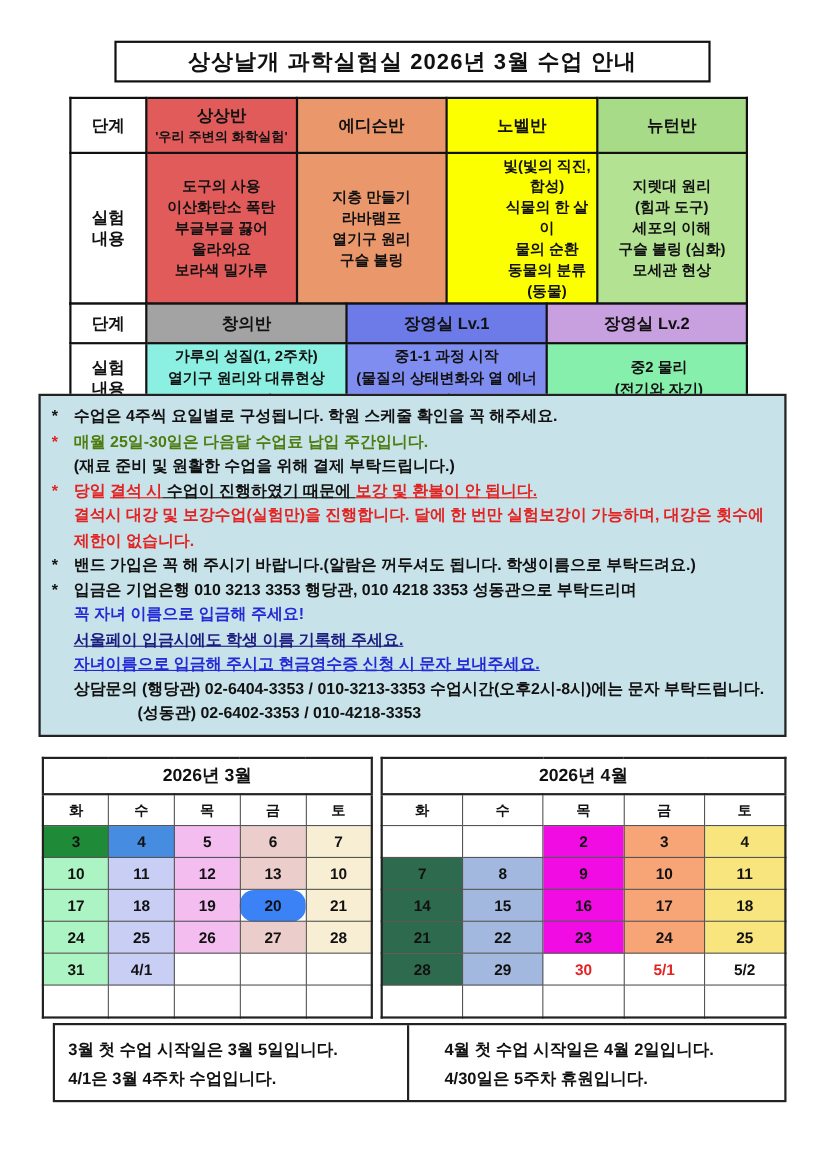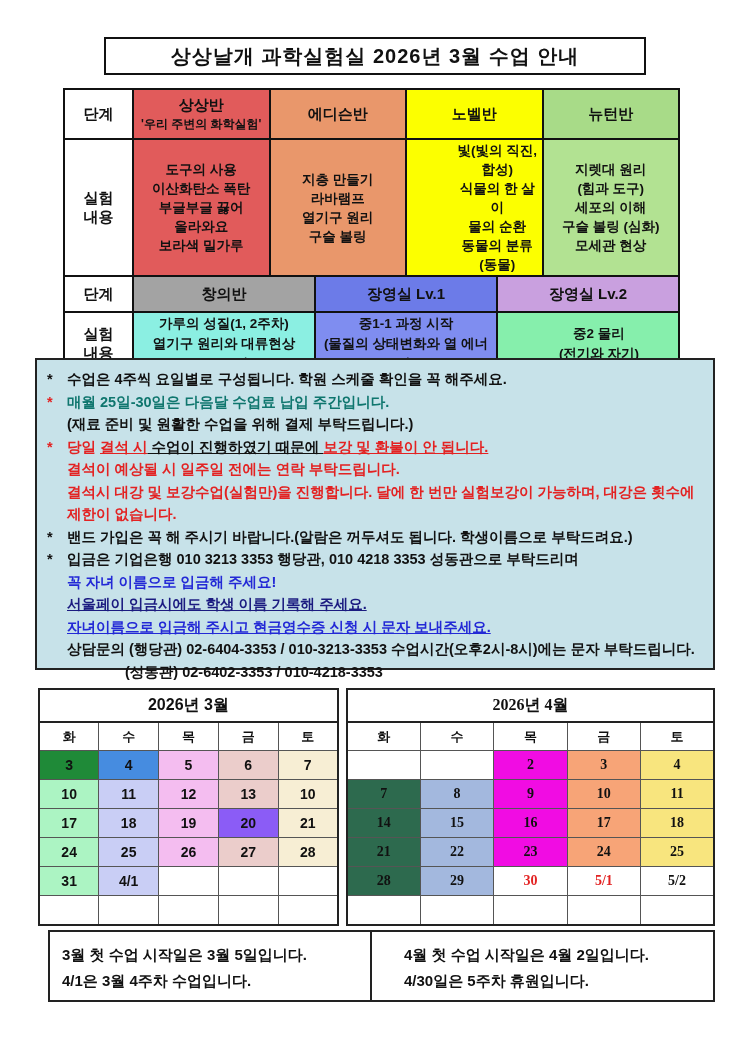--- a/index.html
+++ b/index.html
@@ -38,21 +38,21 @@
   .n-seg-wrap{flex:1;}
   .n-indent{padding-left:58px;}
   
   .cal-wrap{position:absolute;left:38px;top:688px;width:677px;display:flex;gap:7px;}
   table.cal{border-collapse:collapse;table-layout:fixed;border:2px solid #222;}
   table.cal td{border:1px solid #555;text-align:center;}
   .cal-title{height:29px;font-size:16px;background:#fff;border-bottom:2px solid #222 !important;}
   .cal-day{height:25px;font-size:13px;background:#fff;}
   .cal-cell{height:26px;font-size:14px;}
   .cal-march{width:326px;}
-  .cal-april{width:400px;font-family:Liberation Serif, serif;}
+  .cal-april{width:400px;}
   
   .footer-box{
     position:absolute;left:48px;top:930px;width:667px;height:72px;
     border:2px solid #222;box-sizing:border-box;display:flex;
   }
   .footer-col{box-sizing:border-box;padding:10px 0 0 12px;font-size:15px;line-height:26px;}
   .footer-left{width:322px;border-right:2px solid #222;}
   .footer-right{flex:1;padding-left:32px;}
 </style>
 </head>
@@ -134,33 +134,29 @@
     </table>
 </div>
 
 <div class="notice-box" style="background: rgb(199, 226, 233);">
   <div class="n-line">
     <span class="n-marker" style="color: rgb(17, 17, 17);">*</span>
     <span class="n-text" style="color: rgb(17, 17, 17);">수업은 4주씩 요일별로 구성됩니다. 학원 스케줄 확인을 꼭 해주세요.</span>
   </div>
   <div class="n-line">
     <span class="n-marker" style="color: rgb(227, 34, 34);">*</span>
-    <span class="n-text" style="color: #0f766e;">매월 25일-30일은 다음달 수업료 납입 주간입니다.</span>
+    <span class="n-text" style="color: #4d7c0f;">매월 25일-30일은 다음달 수업료 납입 주간입니다.</span>
   </div>
   <div class="n-line">
     <span class="n-marker"></span>
     <span class="n-text" style="color: rgb(17, 17, 17);">(재료 준비 및 원활한 수업을 위해 결제 부탁드립니다.)</span>
   </div>
   <div class="n-line">
     <span class="n-marker" style="color: rgb(227, 34, 34);">*</span>
     <span class="n-seg-wrap"><span class="n-text" style="color: rgb(227, 34, 34);">당일 </span><span class="n-text" style="color: rgb(227, 34, 34); text-decoration: underline; margin-top: 22px;">결석 시</span><span class="n-text" style="color: rgb(17, 17, 17); text-decoration: underline;"> 수업이 진행하였기 때문에 </span><span class="n-text" style="color: rgb(227, 34, 34); text-decoration: underline;">보강 및 환불이 안 됩니다.</span></span>
-  </div>
-  <div class="n-line">
-    <span class="n-marker"></span>
-    <span class="n-text" style="color: rgb(227, 34, 34);">결석이 예상될 시 일주일 전에는 연락 부탁드립니다.</span>
   </div>
   <div class="n-line">
     <span class="n-marker"></span>
     <span class="n-text" style="color: rgb(227, 34, 34);">결석시 대강 및 보강수업(실험만)을 진행합니다. 달에 한 번만 실험보강이 가능하며, 대강은 횟수에 제한이 없습니다.</span>
   </div>
   <div class="n-line">
     <span class="n-marker" style="color: rgb(17, 17, 17);">*</span>
     <span class="n-text" style="color: rgb(17, 17, 17);">밴드 가입은 꼭 해 주시기 바랍니다.(알람은 꺼두셔도 됩니다. 학생이름으로 부탁드려요.)</span>
   </div>
   <div class="n-line">
@@ -213,21 +209,21 @@
       <td class="cal-cell" style="background: rgb(172, 244, 195);">10</td>
       <td class="cal-cell" style="background: rgb(201, 206, 245);">11</td>
       <td class="cal-cell" style="background: rgb(244, 189, 240);">12</td>
       <td class="cal-cell" style="background: rgb(235, 205, 203);">13</td>
       <td class="cal-cell" style="background: rgb(247, 238, 212);">10</td>
     </tr>
     <tr>
       <td class="cal-cell" style="background: rgb(172, 244, 195);">17</td>
       <td class="cal-cell" style="background: rgb(201, 206, 245);">18</td>
       <td class="cal-cell" style="background: rgb(244, 189, 240);">19</td>
-      <td class="cal-cell" style="background: #8b5cf6;">20</td>
+      <td class="cal-cell" style="background: #3b82f6; border-radius: 13px;">20</td>
       <td class="cal-cell" style="background: rgb(247, 238, 212);">21</td>
     </tr>
     <tr>
       <td class="cal-cell" style="background: rgb(172, 244, 195);">24</td>
       <td class="cal-cell" style="background: rgb(201, 206, 245);">25</td>
       <td class="cal-cell" style="background: rgb(244, 189, 240);">26</td>
       <td class="cal-cell" style="background: rgb(235, 205, 203);">27</td>
       <td class="cal-cell" style="background: rgb(247, 238, 212);">28</td>
     </tr>
     <tr>

